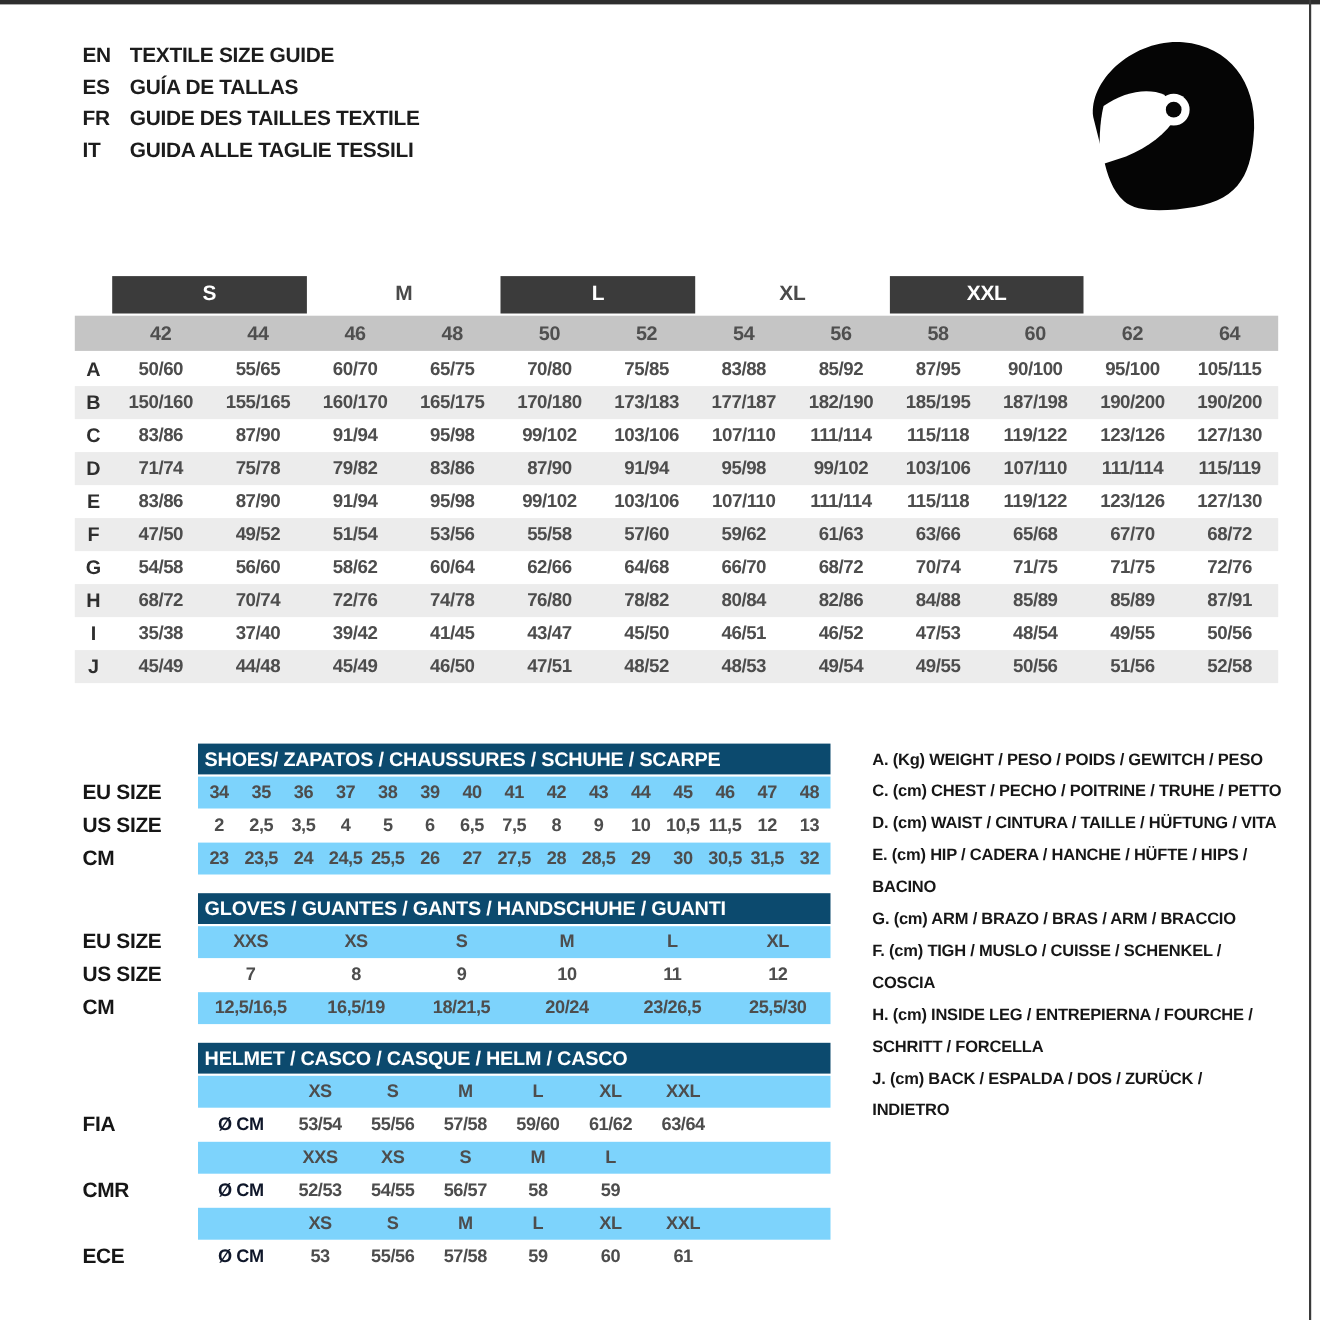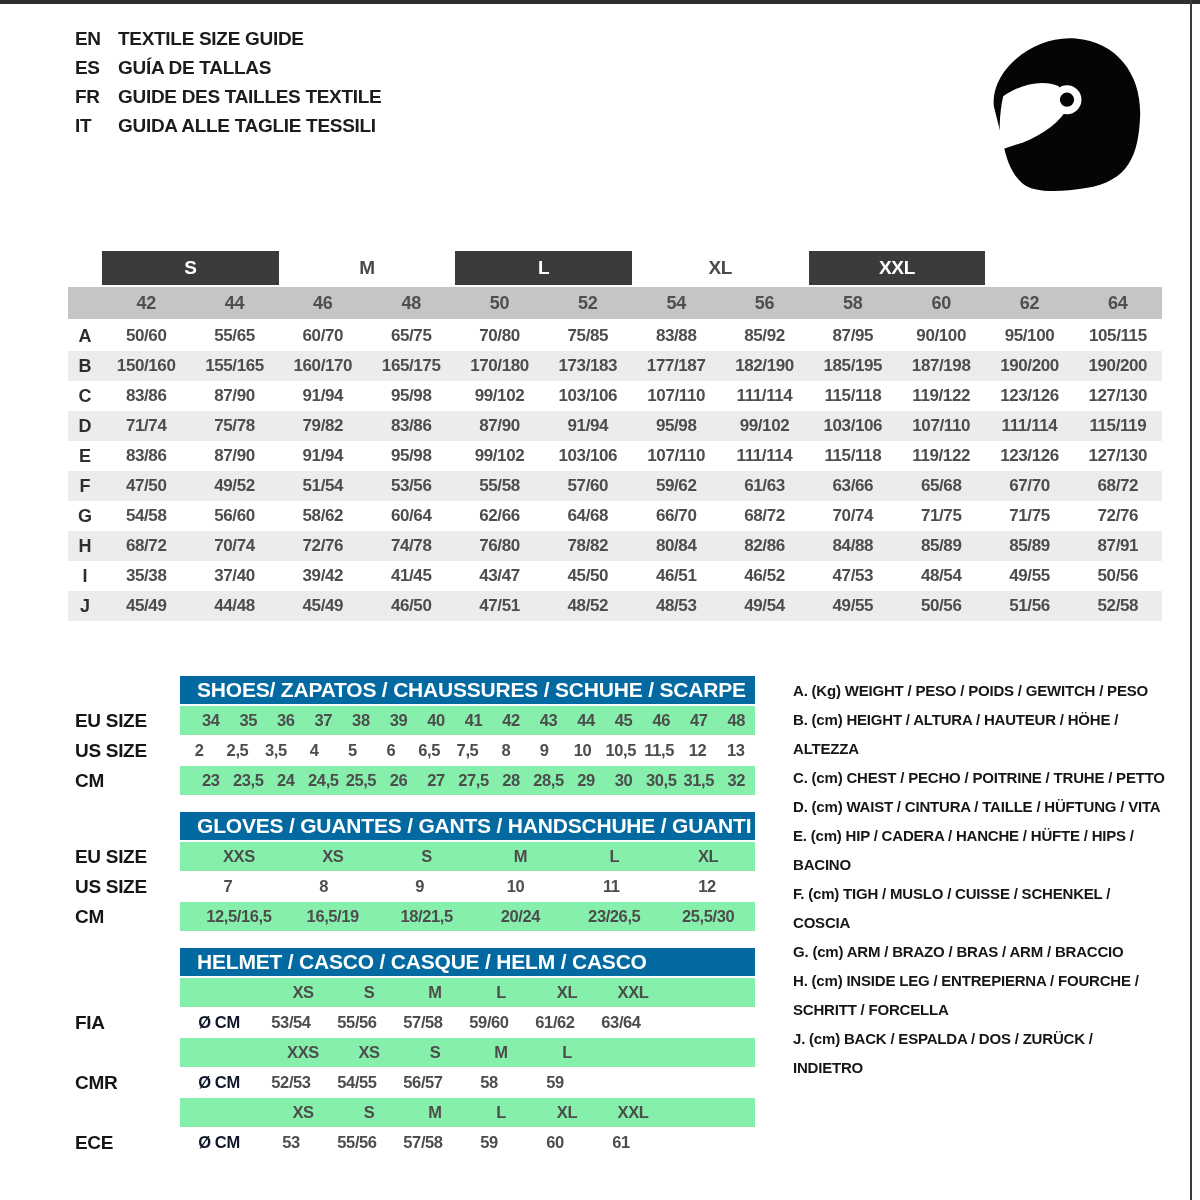--- a/index.html
+++ b/index.html
@@ -6,21 +6,21 @@
   body{
     width:1200px;height:1200px;background:#ffffff;position:relative;overflow:hidden;
     font-family:"Liberation Sans","DejaVu Sans",sans-serif;
     -webkit-font-smoothing:antialiased;
   }
   .page{position:absolute;inset:0;}
   .top-edge{position:absolute;left:0;top:0;width:1200px;height:4px;background:#2e2e2e;}
   .right-edge{position:absolute;left:1190px;top:0;width:2px;height:1200px;background:#3a3a3a;}
 
   
-  .lang-list{position:absolute;left:75px;top:24px;list-style:none;margin:0;padding:0;}
+  .lang-list{position:absolute;left:75px;top:36px;list-style:none;margin:0;padding:0;}
   .lang-list li{display:flex;height:29px;align-items:center;font-weight:bold;font-size:19px;color:#1c1c1c;letter-spacing:-0.3px;}
   .lang-code{width:43px;flex:0 0 43px;}
   .helmet-wrap{position:absolute;left:982px;top:24px;width:170px;height:182px;}
 
   
   .textile{position:absolute;left:68px;top:250px;width:1094px;}
   .xgrid{display:grid;grid-template-columns:34px repeat(12,1fr);align-items:center;}
   .size-groups{height:36px;margin-bottom:1px;}
   .size-group{height:34px;display:flex;align-items:center;justify-content:center;
     font-weight:bold;font-size:19px;letter-spacing:-0.3px;color:#4a4a4a;}
@@ -33,24 +33,24 @@
   .xcell{text-align:center;font-weight:bold;font-size:17px;color:#4d4d4d;letter-spacing:-0.4px;white-space:nowrap;}
 
   
   .lower{position:absolute;left:75px;top:676px;width:1095px;display:flex;align-items:flex-start;}
   .lower-left{width:680px;flex:0 0 680px;}
   .subtable{margin-bottom:17px;}
   .trow{display:flex;height:29px;margin-bottom:1px;align-items:stretch;}
   .trow.bar-row{height:28px;margin-bottom:2px;}
   .tlabel{width:105px;flex:0 0 105px;display:flex;align-items:center;
     font-weight:bold;font-size:19px;color:#161616;letter-spacing:-0.3px;}
-  .tbar{flex:1;background:#0369a1;color:#ffffff;display:flex;align-items:center;
-    padding-left:17px;font-weight:bold;font-size:21px;letter-spacing:-0.2px;}
+  .tbar{flex:1;background:#0c4a6e;color:#ffffff;display:flex;align-items:center;
+    padding-left:6px;font-weight:bold;font-size:18px;letter-spacing:-0.2px;}
   .tcells{flex:1;display:grid;align-items:center;}
-  .tcells.gray{background:#86efac;padding-left:12px;}
+  .tcells.gray{background:#7dd3fc;}
   .shoes-cells{grid-template-columns:repeat(15,1fr);}
   .gloves-cells{grid-template-columns:repeat(6,1fr);}
   .helmet-cells{grid-template-columns:78px repeat(6,66px) 1fr;}
   .tcell{text-align:center;font-weight:bold;font-size:16.5px;color:#4d4d4d;letter-spacing:-0.4px;white-space:nowrap;}
   .tcell.unit{color:#0f172a;text-align:center;}
 
   
   .legend{margin-left:38px;width:372px;padding-top:0px;}
   .legend-item{font-weight:bold;font-size:15px;line-height:29px;color:#161616;letter-spacing:-0.2px;}
 </style>
@@ -458,23 +458,22 @@
                 <div class="tcell">61</div>
               </div>
             </div>
           </div>
       </div>
 
     </div>
 
     <aside class="legend">
         <div class="legend-item">A. (Kg) WEIGHT / PESO / POIDS / GEWITCH / PESO</div>
-        <div class="legend-item">B. (cm) HEIGHT / ALTURA / HAUTEUR / HÖHE / ALTEZZA</div>
         <div class="legend-item">C. (cm) CHEST / PECHO / POITRINE / TRUHE / PETTO</div>
         <div class="legend-item">D. (cm) WAIST / CINTURA / TAILLE / HÜFTUNG / VITA</div>
         <div class="legend-item">E. (cm) HIP / CADERA / HANCHE / HÜFTE / HIPS /  BACINO</div>
+        <div class="legend-item">G. (cm) ARM  / BRAZO / BRAS / ARM / BRACCIO</div>
         <div class="legend-item">F. (cm) TIGH / MUSLO / CUISSE / SCHENKEL / COSCIA</div>
-        <div class="legend-item">G. (cm) ARM  / BRAZO / BRAS / ARM / BRACCIO</div>
         <div class="legend-item">H. (cm) INSIDE LEG / ENTREPIERNA / FOURCHE / SCHRITT / FORCELLA</div>
         <div class="legend-item">J. (cm) BACK / ESPALDA / DOS / ZURÜCK / INDIETRO</div>
       </aside>
   </div>
 </div>
 
 </body></html>

